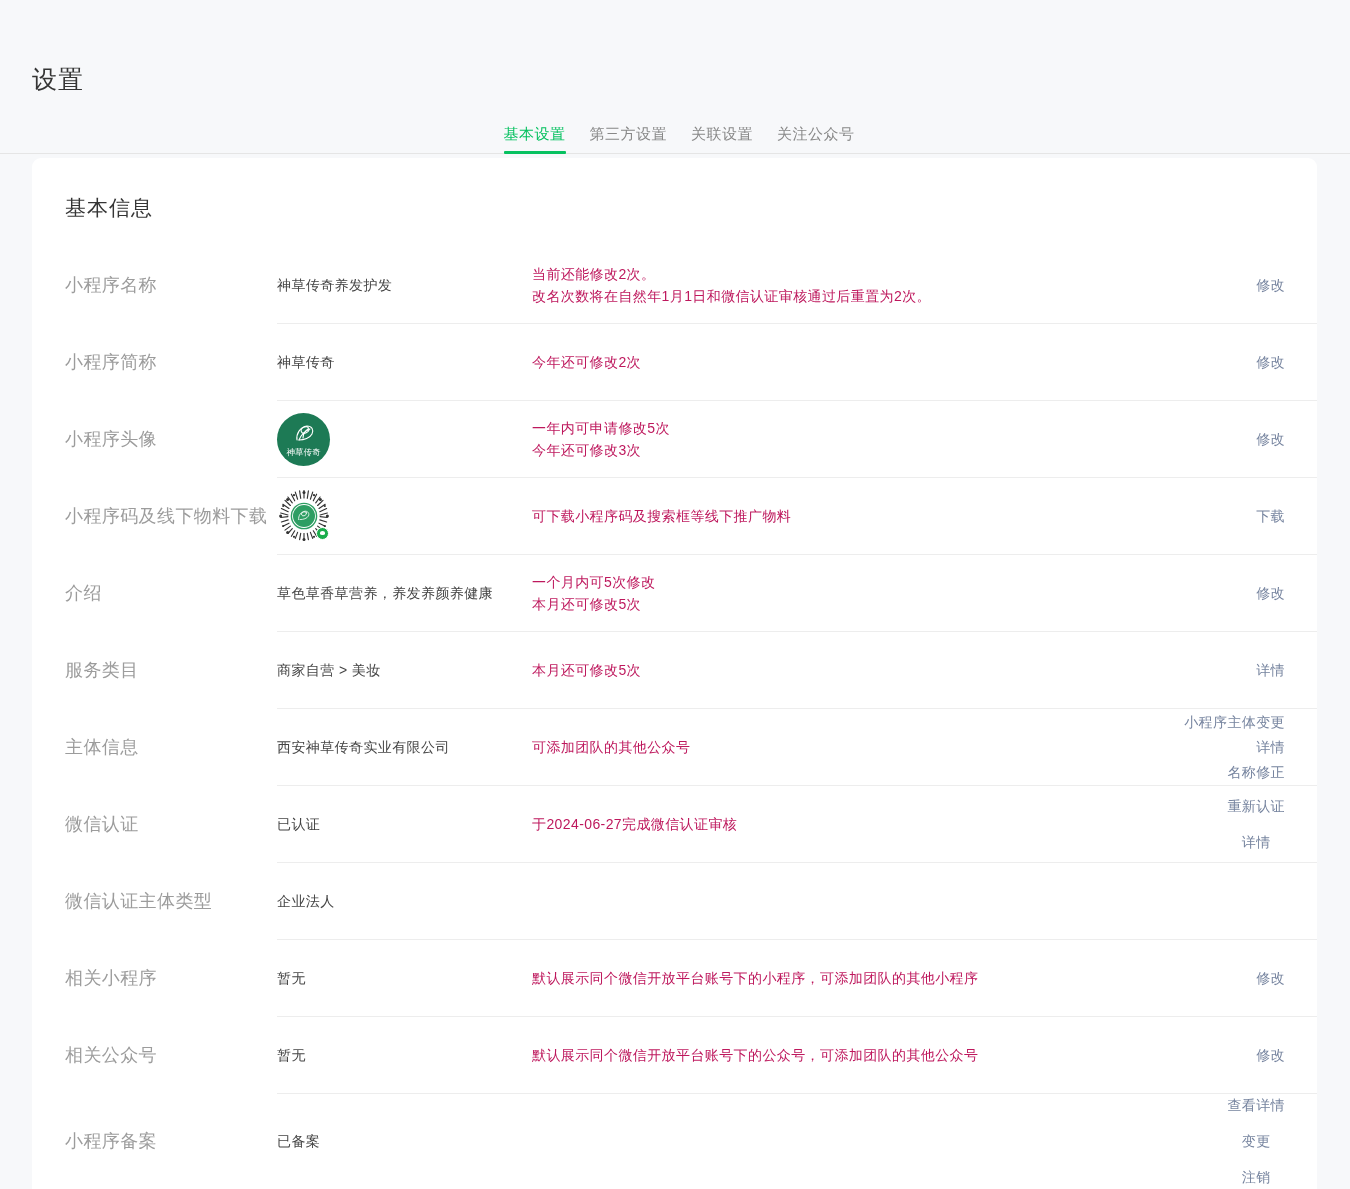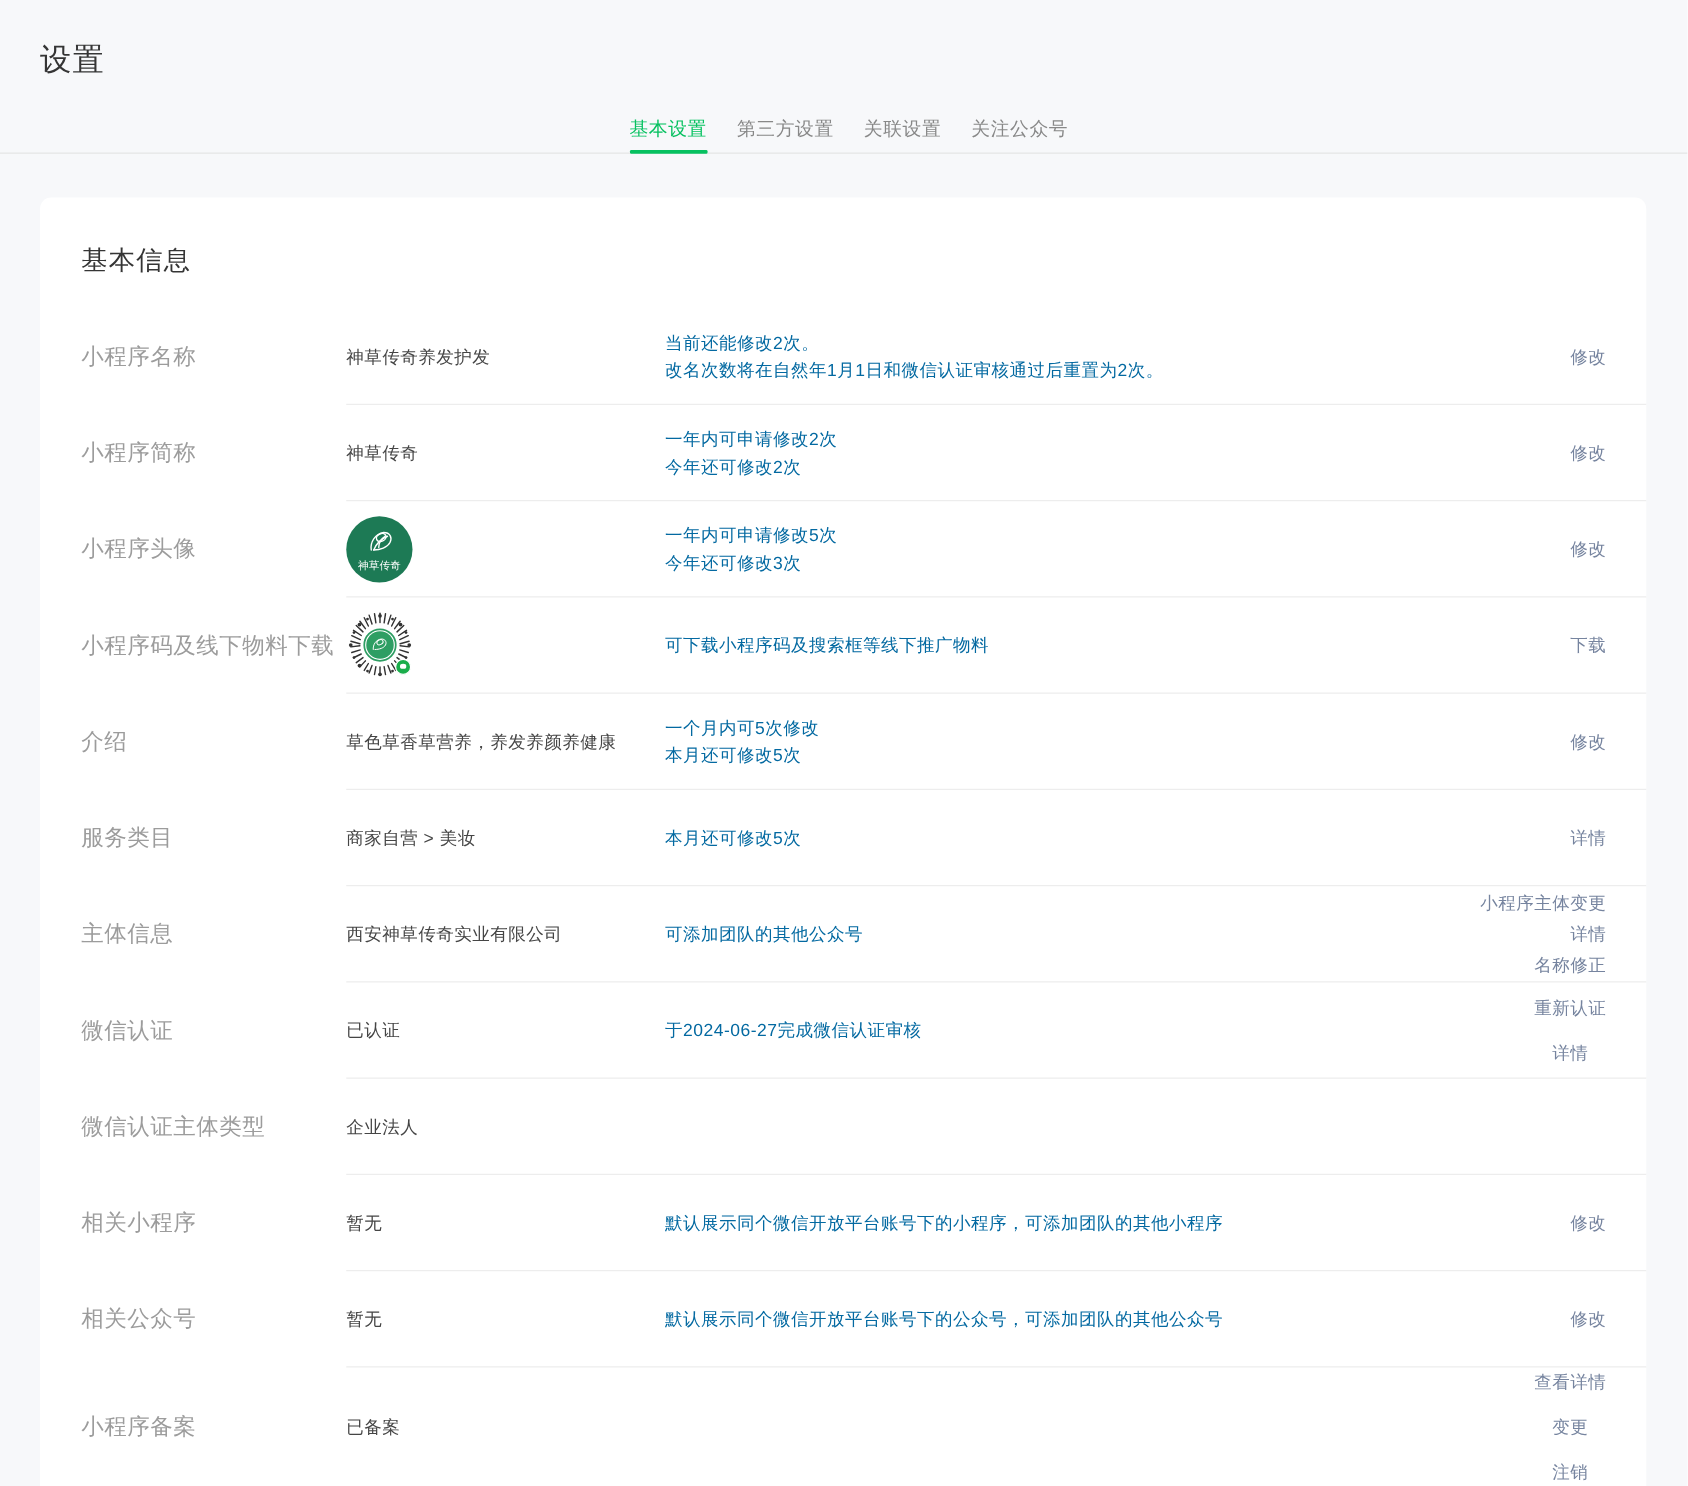--- a/index.html
+++ b/index.html
@@ -11,20 +11,21 @@
     height: 1189px;
     background: #f7f8fa;
     font-family: "Liberation Sans", "DejaVu Sans", sans-serif;
     -webkit-font-smoothing: antialiased;
     overflow: hidden;
   }
 
   
   .page-header {
     padding: 30px 16px 0 32px;
+    margin-top: 31px;
   }
   .page-title {
     font-size: 25px;
     color: #353535;
     font-weight: 400;
     letter-spacing: 1px;
     margin: 0;
     line-height: 36px;
   }
 
@@ -117,21 +118,21 @@
     width: 255px;
     flex: 0 0 255px;
     font-size: 14px;
     color: #454545;
     letter-spacing: 0.4px;
     line-height: 22px;
   }
   .row .desc {
     flex: 1 1 auto;
     font-size: 14px;
-    color: #0369a1;
+    color: #be185d;
     letter-spacing: 0.4px;
     line-height: 22px;
   }
   .row .desc .desc-line {
     display: block;
   }
   .row .actions {
     flex: 0 0 auto;
     text-align: right;
     display: flex;
@@ -243,21 +244,20 @@
           <span class="link">修改</span>
         </div>
       </div>
     </div>
 
     <div class="row">
       <div class="label">小程序简称</div>
       <div class="rowbody">
         <div class="value">神草传奇</div>
         <div class="desc">
-          <span class="desc-line">一年内可申请修改2次</span>
           <span class="desc-line">今年还可修改2次</span>
         </div>
         <div class="actions">
           <span class="link">修改</span>
         </div>
       </div>
     </div>
 
     <div class="row">
       <div class="label">小程序头像</div>

